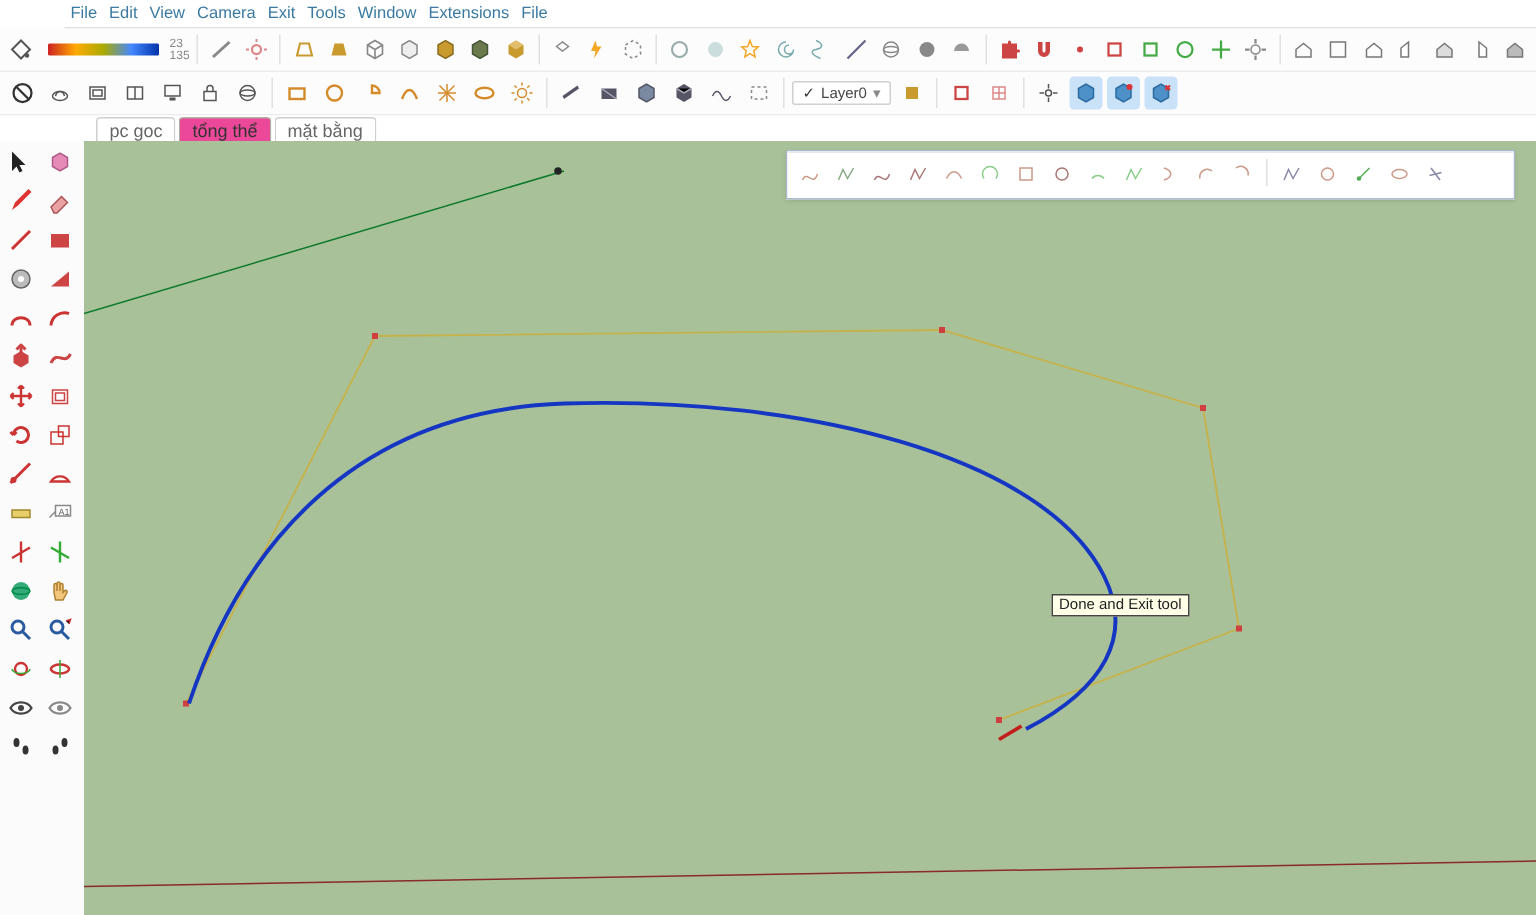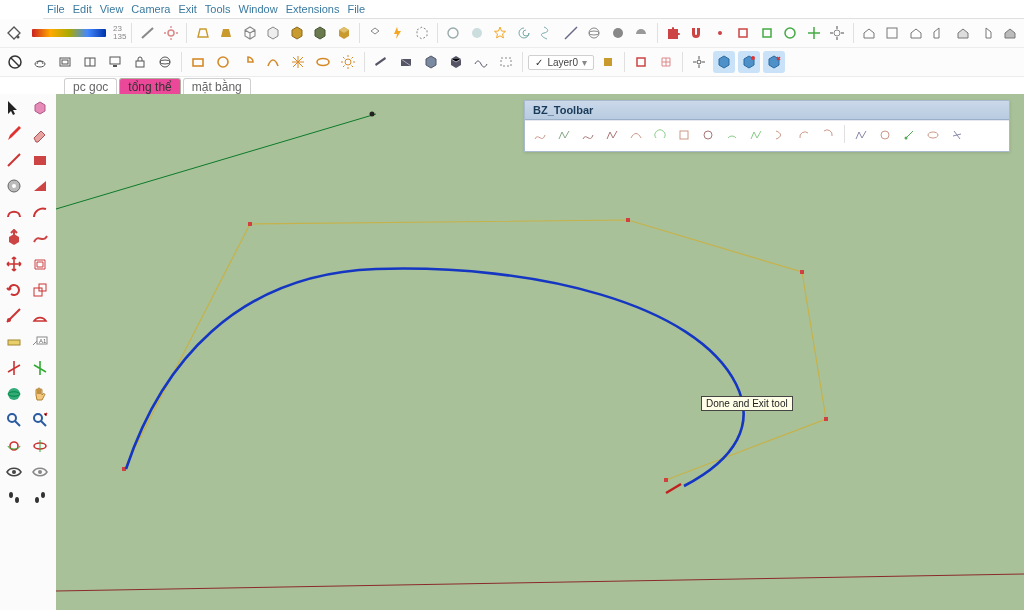--- a/index.html
+++ b/index.html
@@ -826,23 +826,20 @@
 
       <path d="M 70 375
                C 105 270, 180 180, 320 175
                C 480 170, 640 210, 680 290
                C 700 330, 680 365, 628 392" fill="none" stroke="#1436c3" stroke-width="2.6"></path>
 
       <path d="M 625 390 L 610 399" stroke="#c21e1e" stroke-width="2.4"></path>
     </svg>
 
     <div class="bz-panel">
-      <div class="bz-title">
-        <span>BZ_Toolbar</span>
-      </div>
       <div class="bz-body">
         <div class="bz-btn">
             <svg viewBox="0 0 14 14">
               <path d="M2 11c3-7 7 5 10-4" fill="none" stroke="#c98"></path>
             </svg>
           </div>
         <div class="bz-btn">
             <svg viewBox="0 0 14 14">
               <path d="M2 11 5 4 8 10 12 3" fill="none" stroke="#8a8"></path>
             </svg>

